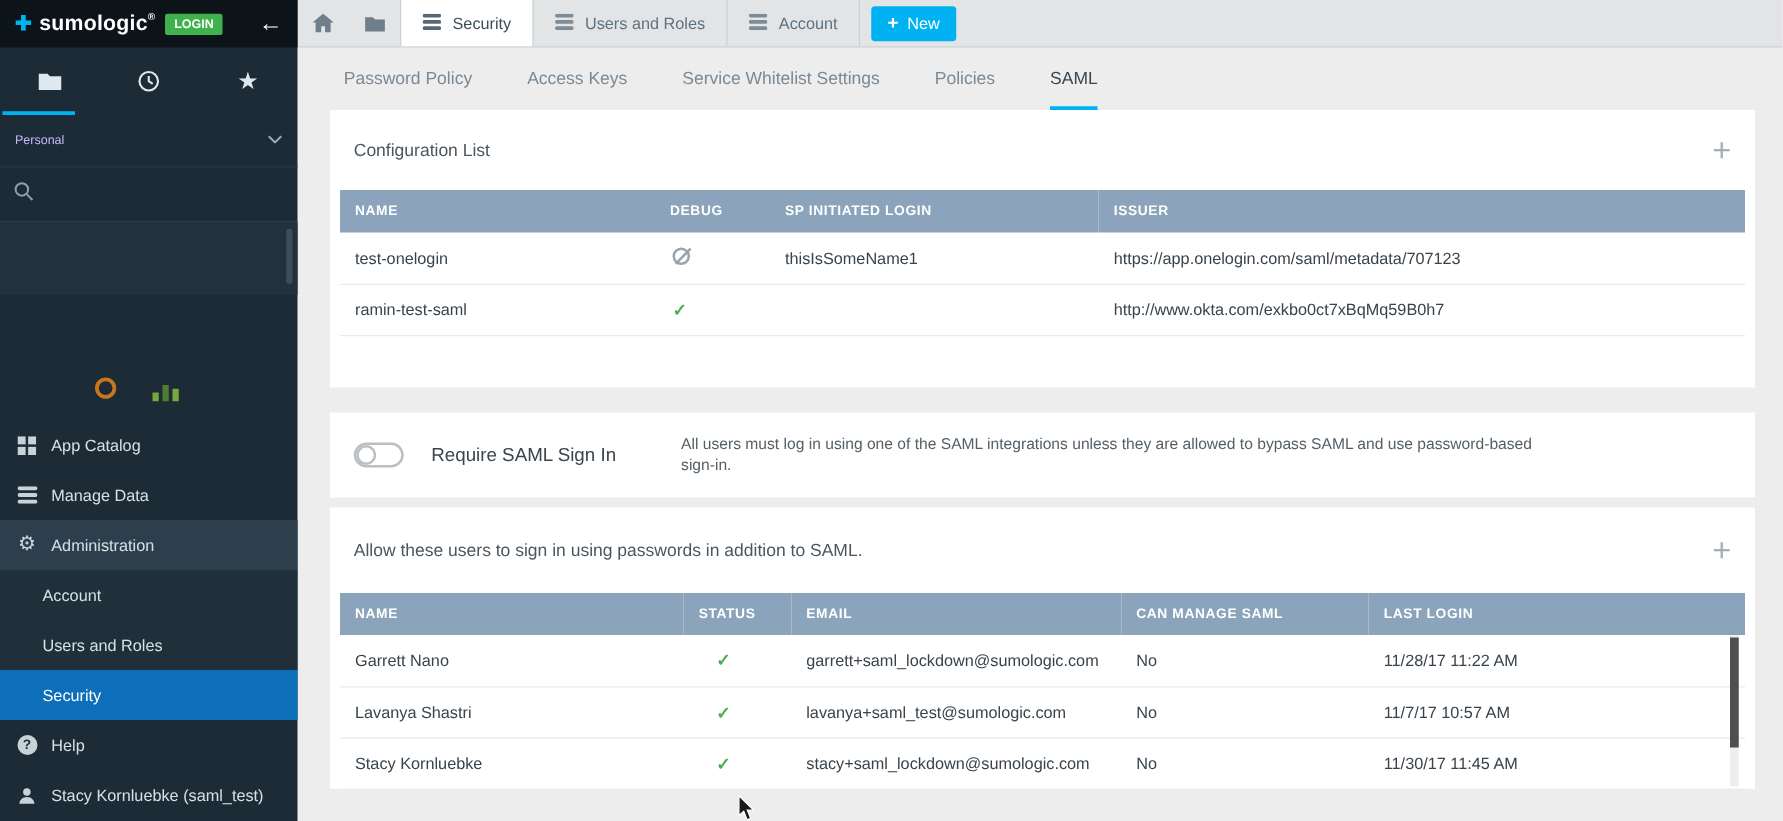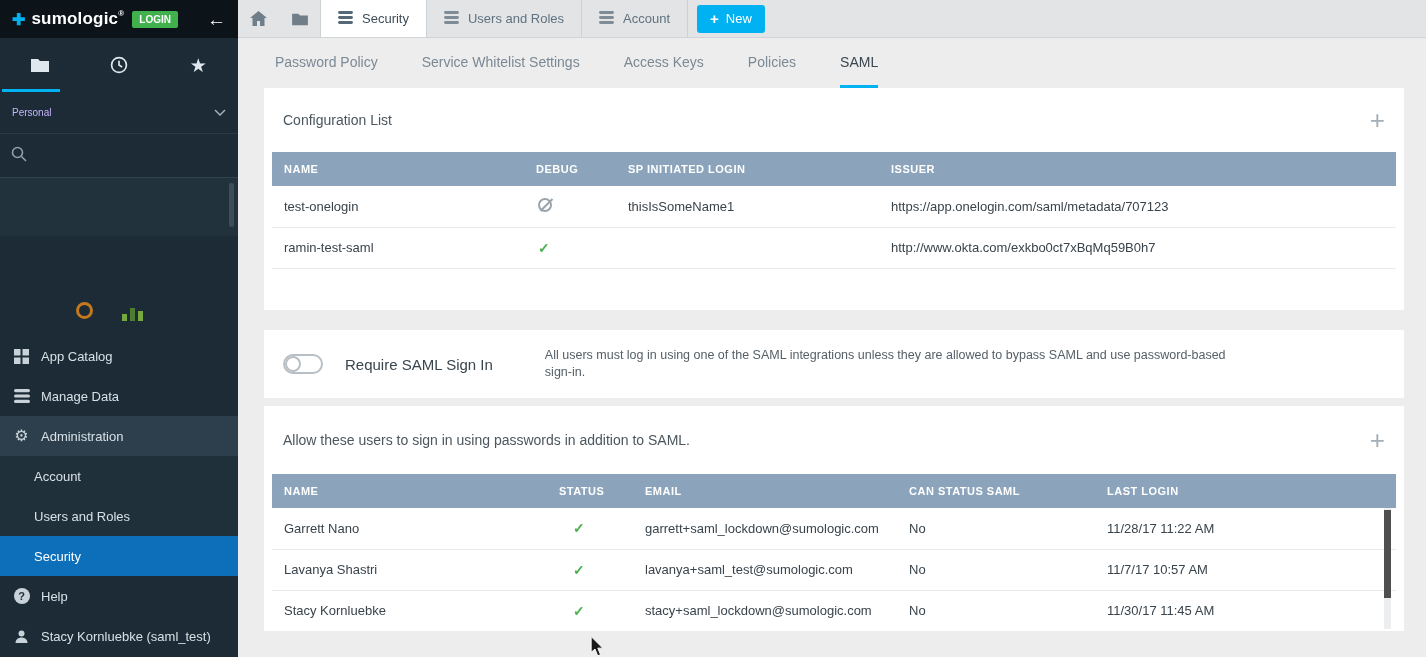--- a/index.html
+++ b/index.html
@@ -246,22 +246,22 @@
       <span>Account</span>
     </div>
     <button class="new-btn">
       <span class="plus">+</span>
       <span>New</span>
     </button>
   </div>
 
   <div class="subnav">
     <div class="sn-item">Password Policy</div>
+    <div class="sn-item">Access Keys</div>
     <div class="sn-item">Service Whitelist Settings</div>
-    <div class="sn-item">Access Keys</div>
     <div class="sn-item">Policies</div>
     <div class="sn-item active">SAML</div>
   </div>
 
   <div class="content">
 
     <div class="card card1">
       <div class="card-head">
         <h2>Configuration List</h2>
         <span class="add-btn">+</span>
@@ -317,21 +317,21 @@
             <col style="width:86px">
             <col style="width:264px">
             <col style="width:198px">
             <col>
           </colgroup>
         <thead>
           <tr>
             <th>NAME</th>
             <th>STATUS</th>
             <th>EMAIL</th>
-            <th>CAN STATUS SAML</th>
+            <th>CAN MANAGE SAML</th>
             <th>LAST LOGIN</th>
           </tr>
         </thead>
         <tbody>
           <tr>
             <td>Garrett Nano</td>
             <td class="statuscell"><span class="check">✓</span></td>
             <td>garrett+saml_lockdown@sumologic.com</td>
             <td>No</td>
             <td>11/28/17 11:22 AM</td>

